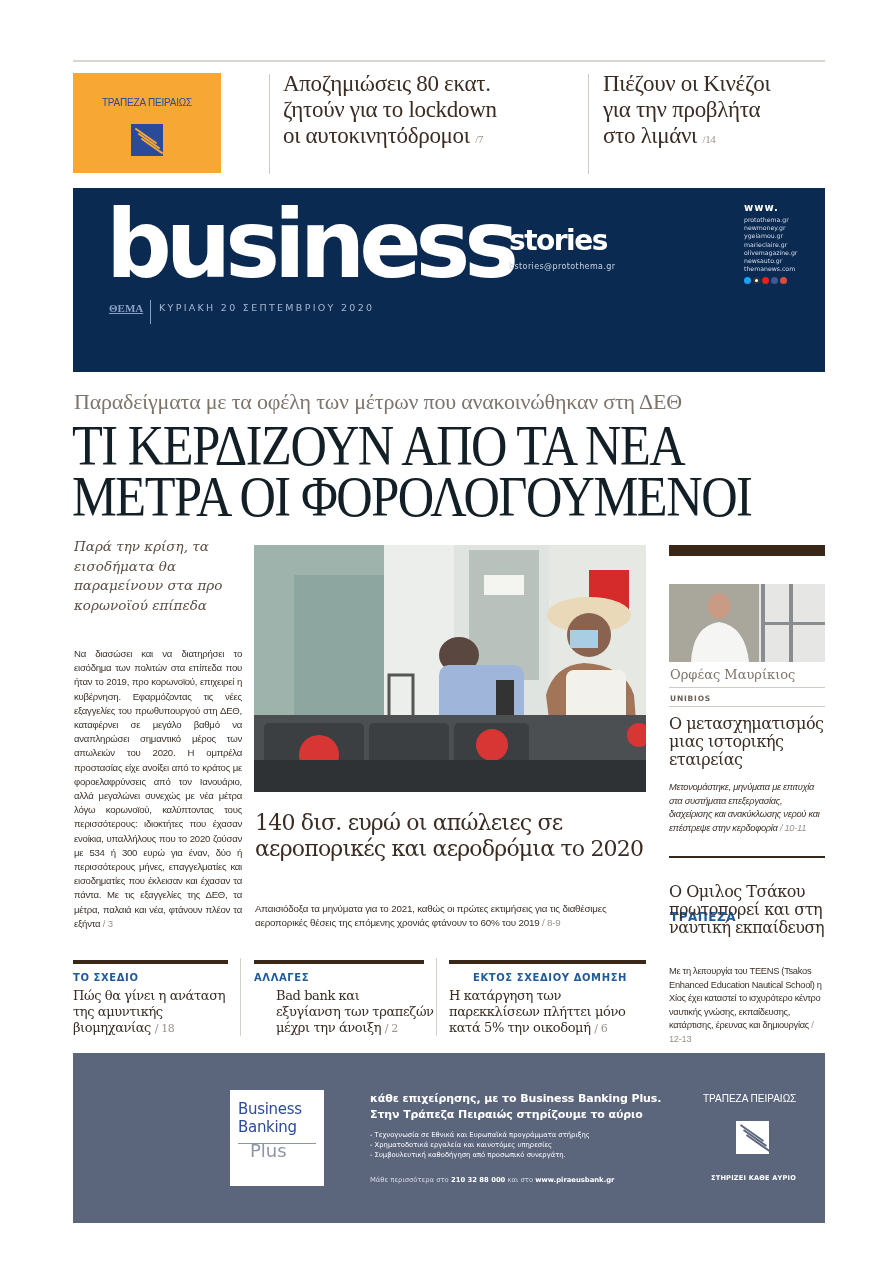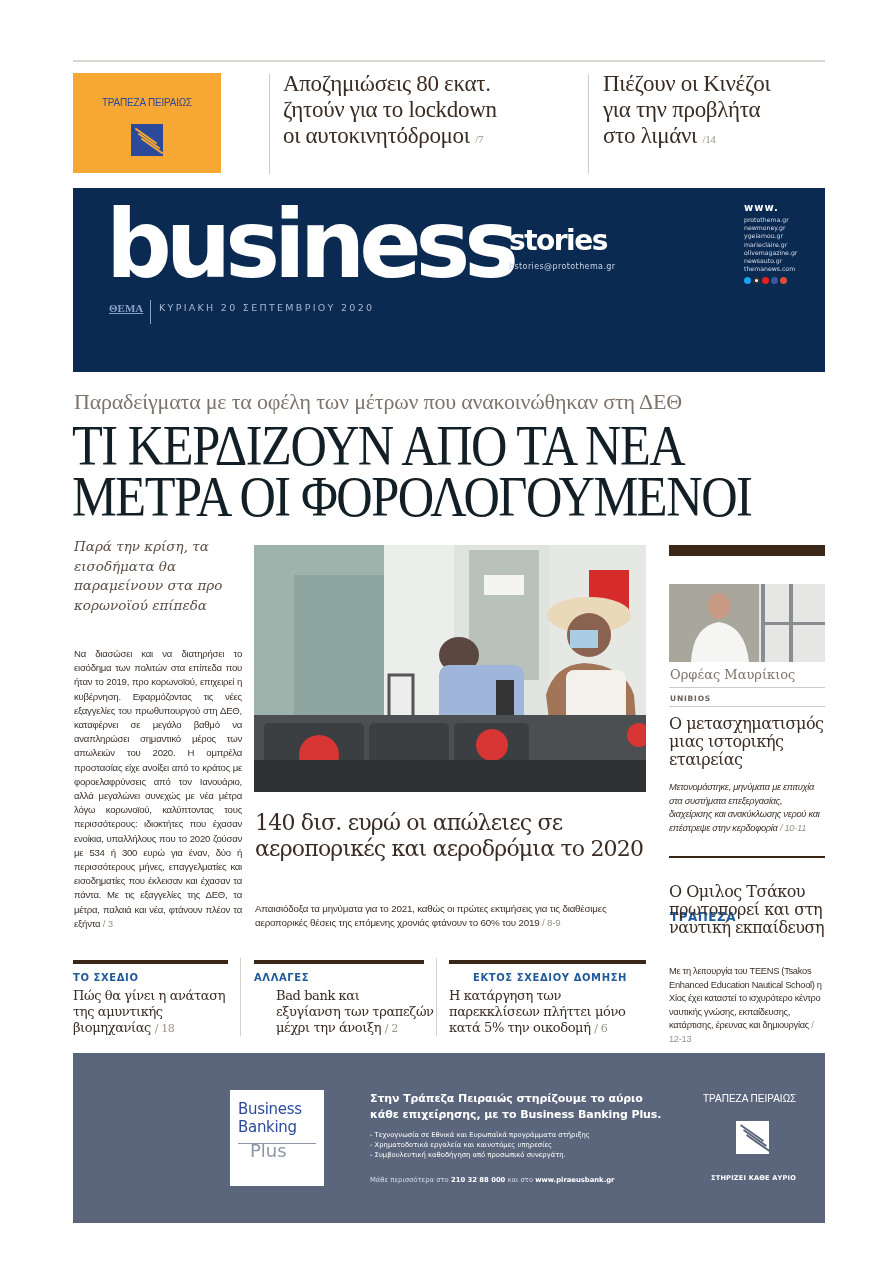--- a/index.html
+++ b/index.html
@@ -245,22 +245,22 @@
 <div class="ad">
   <div class="bbp">
     <div class="b">Business</div>
     <div class="b">Banking</div>
     <div class="plus-wrap">
       <div class="plus-line"></div>
       <div class="plus">Plus</div>
     </div>
   </div>
   <div class="ad-head">
+    <div>κάθε επιχείρησης, με το Business Banking Plus.</div>
     <div>Στην Τράπεζα Πειραιώς στηρίζουμε το αύριο</div>
-    <div>κάθε επιχείρησης, με το Business Banking Plus.</div>
   </div>
   <div class="ad-bullets">
     <div>- Τεχνογνωσία σε Εθνικά και Ευρωπαϊκά προγράμματα στήριξης</div>
     <div>- Χρηματοδοτικά εργαλεία και καινοτόμες υπηρεσίες</div>
     <div>- Συμβουλευτική καθοδήγηση από προσωπικό συνεργάτη.</div>
   </div>
   <div class="ad-more">
     <span>Μάθε περισσότερα στο</span>
     <b>210 32 88 000</b>
     <span>και στο</span>

